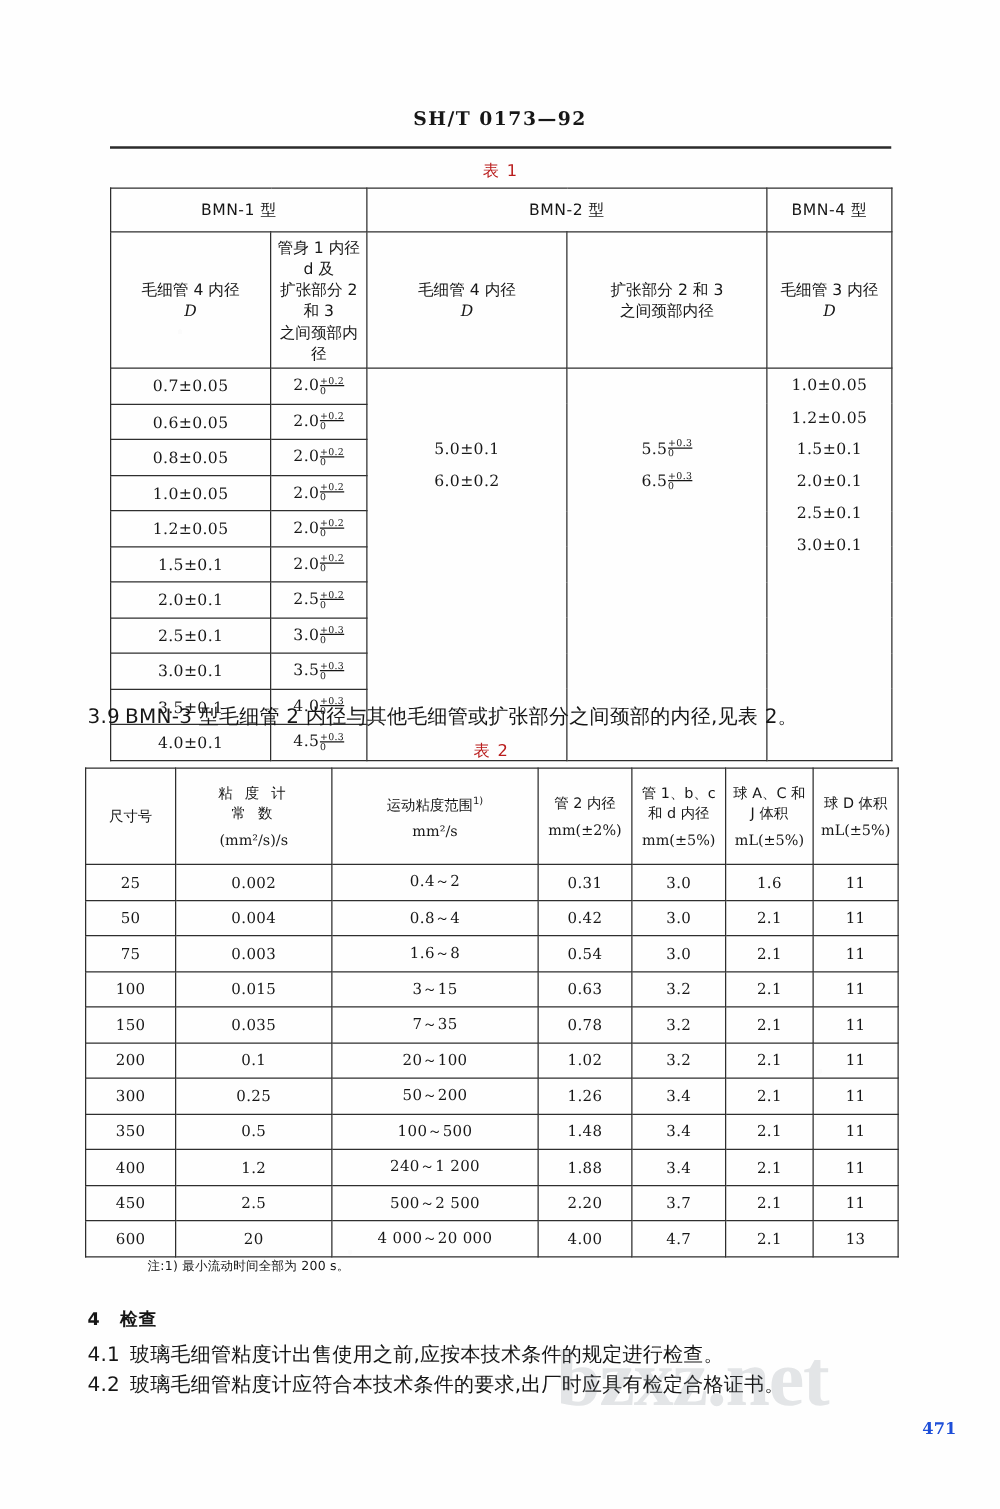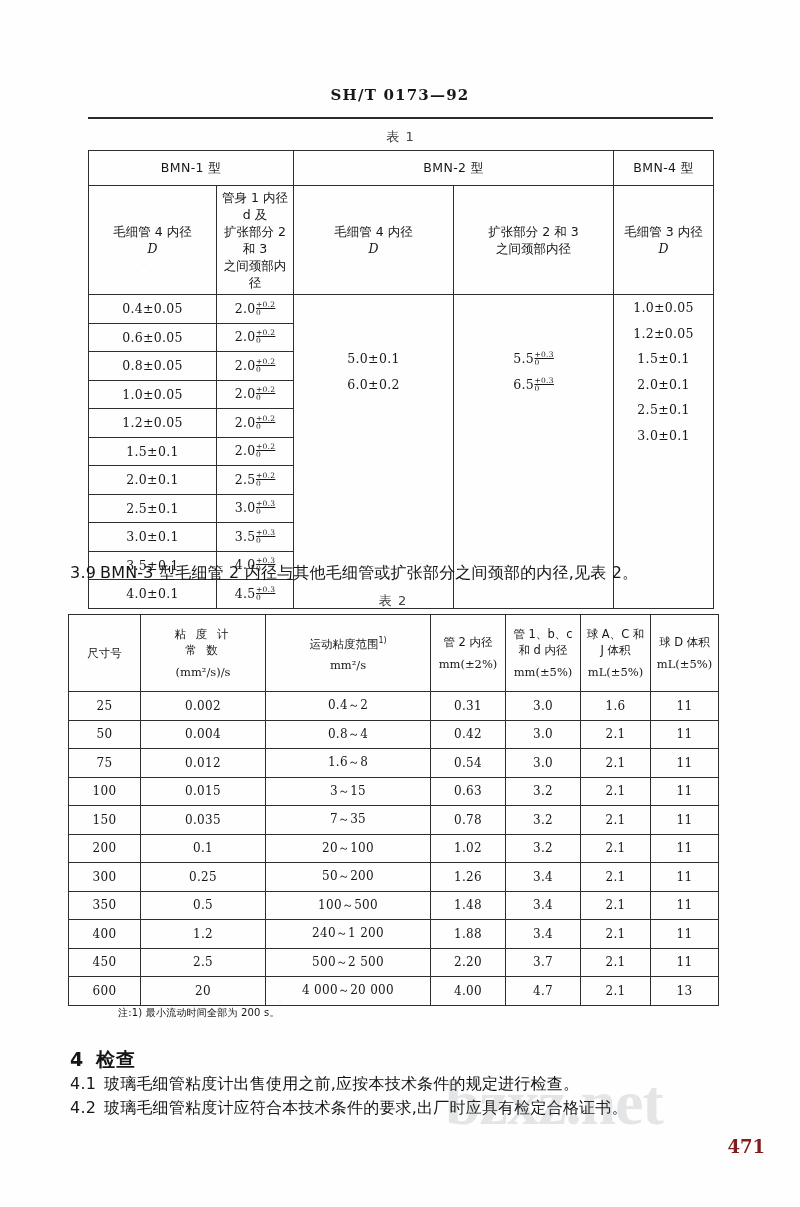--- a/index.html
+++ b/index.html
@@ -55,21 +55,21 @@
     width: 625px;
     height: 2px;
     background: #2b2b2b;
   }
 
   
   .table-caption {
     text-align: center;
     font-size: 13px;
     letter-spacing: 1px;
-    color: #404040;
+    color: #b91c1c;
     margin-bottom: 4px;
     font-family: "DejaVu Sans", "Liberation Sans", sans-serif;
   }
 
   table {
     border-collapse: collapse;
     table-layout: fixed;
   }
   table td, table th {
     border: 1px solid #2e2e2e;
@@ -156,38 +156,38 @@
   }
   .sup { font-size: 8px; vertical-align: super; }
   .hdr-lines { display: block; }
   .hdr-unit { display: block; margin-top: 6px; font-family: "DejaVu Serif","Liberation Serif",serif; }
   .spread { letter-spacing: 3px; }
 
   
   #note { top: 1006px; left: 118px; font-size: 10px; }
   #sec4-title {
     top: 1047px; left: 70px;
-    font-size: 19px; font-weight: bold; letter-spacing: 1px;
+    font-size: 14px; font-weight: bold; letter-spacing: 1px;
   }
   #sec4-title .n { display: inline-block; min-width: 26px; font-weight: bold; }
   #sec41 { top: 1074px; left: 70px; }
   #sec42 { top: 1098px; left: 70px; }
   #sec41 .num, #sec42 .num { display: inline-block; min-width: 34px; }
 
   
   #pageno {
     position: absolute;
     top: 1136px;
     left: 0;
     width: 765px;
     text-align: right;
-    font-size: 18px;
+    font-size: 13px;
     font-weight: bold;
     font-family: "DejaVu Serif","Liberation Serif",serif;
-    color: #7f1d1d;
+    color: #1d4ed8;
   }
 
   
   #watermark {
     position: absolute;
     top: 1066px;
     left: 418px;
     font-size: 64px;
     font-weight: bold;
     font-family: Liberation Serif, serif;
@@ -243,21 +243,21 @@
             <span>之间颈部内径</span>
           </th>
           <th class="colhead">
             <span>毛细管 3 内径</span><br>
             <span class="mi">D</span>
           </th>
         </tr>
       </thead>
       <tbody id="t1-body">
           <tr>
-            <td class="cell">0.4±0.05</td>
+            <td class="cell">0.7±0.05</td>
             <td class="cell"><span>2.0</span><span class="tol">
                 <span class="up">+0.2</span>
                 <span class="lo">0</span>
               </span></td>
             <td rowspan="11" style="vertical-align: top; padding: 0px;">
               <div style="font-family: &quot;DejaVu Serif&quot;, &quot;Liberation Serif&quot;, serif; font-size: 12.5px; letter-spacing: 0.3px;">
                 <div style="height: 25.5px; line-height: 25.5px;">&nbsp;</div>
                 <div style="height: 25.5px; line-height: 25.5px;">&nbsp;</div>
                 <div style="height: 25.5px; line-height: 25.5px;">5.0±0.1</div>
                 <div style="height: 25.5px; line-height: 25.5px;">6.0±0.2</div>
@@ -446,21 +446,21 @@
             <td>50</td>
             <td>0.004</td>
             <td>0.8～4</td>
             <td>0.42</td>
             <td>3.0</td>
             <td>2.1</td>
             <td>11</td>
           </tr>
           <tr>
             <td>75</td>
-            <td>0.012</td>
+            <td>0.003</td>
             <td>1.6～8</td>
             <td>0.54</td>
             <td>3.0</td>
             <td>2.1</td>
             <td>11</td>
           </tr>
           <tr>
             <td>100</td>
             <td>0.015</td>
             <td>3～15</td>

